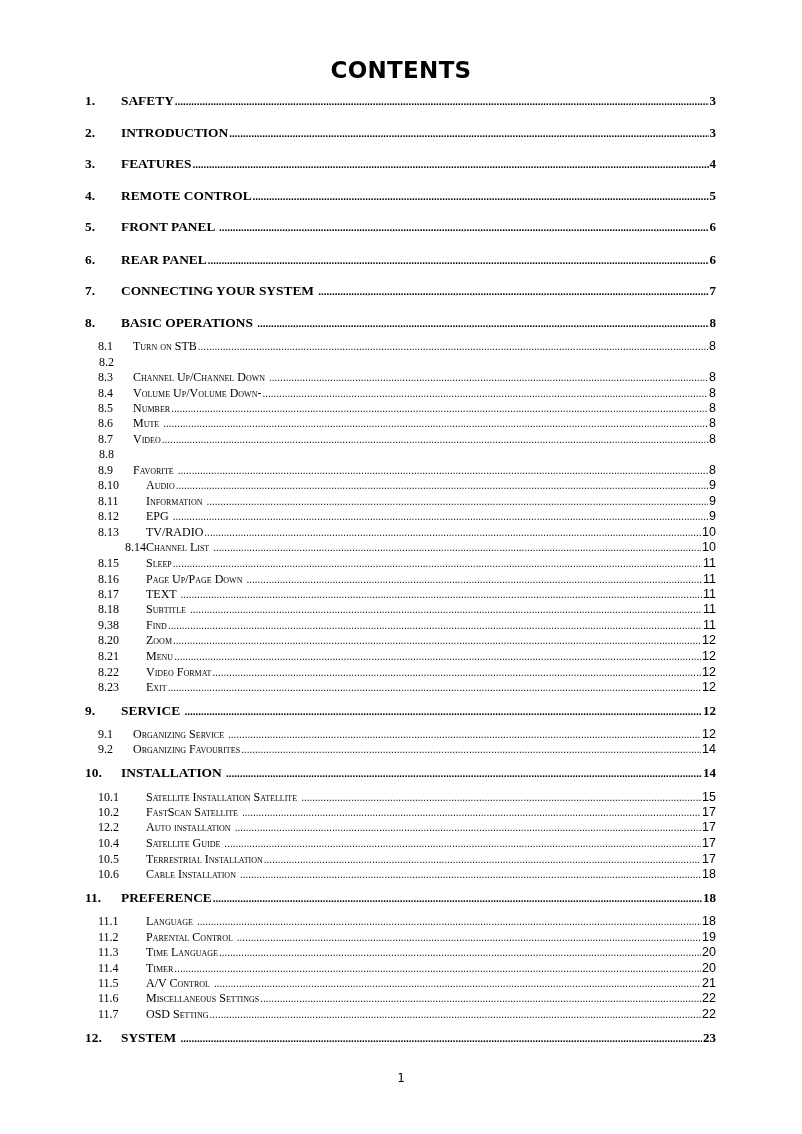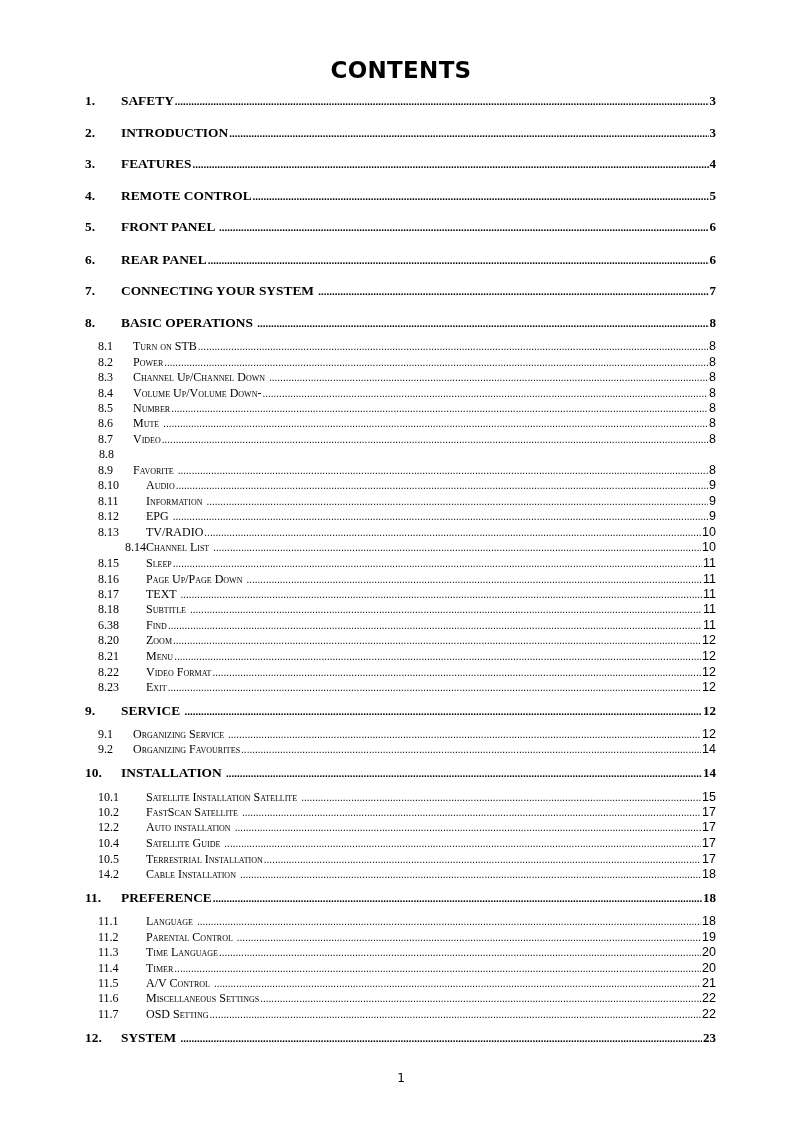--- a/index.html
+++ b/index.html
@@ -81,21 +81,21 @@
       <span class="lbl" style="white-space: pre;">BASIC OPERATIONS </span>
       <span class="dots"></span>
       <span class="pg">8</span>
     </div>
     <div class="row l2" style="top: 339px; left: 13px; width: 618px;">
       <span class="num" style="width: 35px;">8.1</span>
       <span class="lbl" style="white-space: pre;">Turn on STB</span>
       <span class="dots"></span>
       <span class="pg">8</span>
     </div>
-    <div class="row l2" style="top: 355px; left: 13px; width: 618px;">
+    <div class="row l2" style="top: 355px; left: 13px; width: 618px; flex-direction: column;">
       <span class="num" style="width: 35px;">8.2</span>
       <span class="lbl" style="white-space: pre;">Power</span>
       <span class="dots"></span>
       <span class="pg">8</span>
     </div>
     <div class="row l2" style="top: 370px; left: 13px; width: 618px;">
       <span class="num" style="width: 35px;">8.3</span>
       <span class="lbl" style="white-space: pre;">Channel Up/Channel Down </span>
       <span class="dots"></span>
       <span class="pg">8</span>
@@ -184,21 +184,21 @@
       <span class="dots"></span>
       <span class="pg">11</span>
     </div>
     <div class="row l2" style="top: 602px; left: 13px; width: 618px;">
       <span class="num" style="width: 48px;">8.18</span>
       <span class="lbl" style="white-space: pre;">Subtitle </span>
       <span class="dots"></span>
       <span class="pg">11</span>
     </div>
     <div class="row l2" style="top: 618px; left: 13px; width: 618px;">
-      <span class="num" style="width: 48px;">6.38</span>
+      <span class="num" style="width: 48px;">9.38</span>
       <span class="lbl" style="white-space: pre; font-family: Liberation Serif, serif;">Find</span>
       <span class="dots"></span>
       <span class="pg">11</span>
     </div>
     <div class="row l2" style="top: 633px; left: 13px; width: 618px;">
       <span class="num" style="width: 48px;">8.20</span>
       <span class="lbl" style="white-space: pre;">Zoom</span>
       <span class="dots"></span>
       <span class="pg">12</span>
     </div>
@@ -268,21 +268,21 @@
       <span class="dots"></span>
       <span class="pg">17</span>
     </div>
     <div class="row l2" style="top: 852px; left: 13px; width: 618px;">
       <span class="num" style="width: 48px;">10.5</span>
       <span class="lbl" style="white-space: pre;">Terrestrial Installation</span>
       <span class="dots"></span>
       <span class="pg">17</span>
     </div>
     <div class="row l2" style="top: 867px; left: 13px; width: 618px;">
-      <span class="num" style="width: 48px;">14.2</span>
+      <span class="num" style="width: 48px;">10.6</span>
       <span class="lbl" style="white-space: pre;">Cable Installation </span>
       <span class="dots"></span>
       <span class="pg">18</span>
     </div>
     <div class="row l1" style="top: 890px; left: 0px; width: 631px;">
       <span class="num" style="width: 36px;">11.</span>
       <span class="lbl" style="white-space: pre;">PREFERENCE</span>
       <span class="dots"></span>
       <span class="pg">18</span>
     </div>

